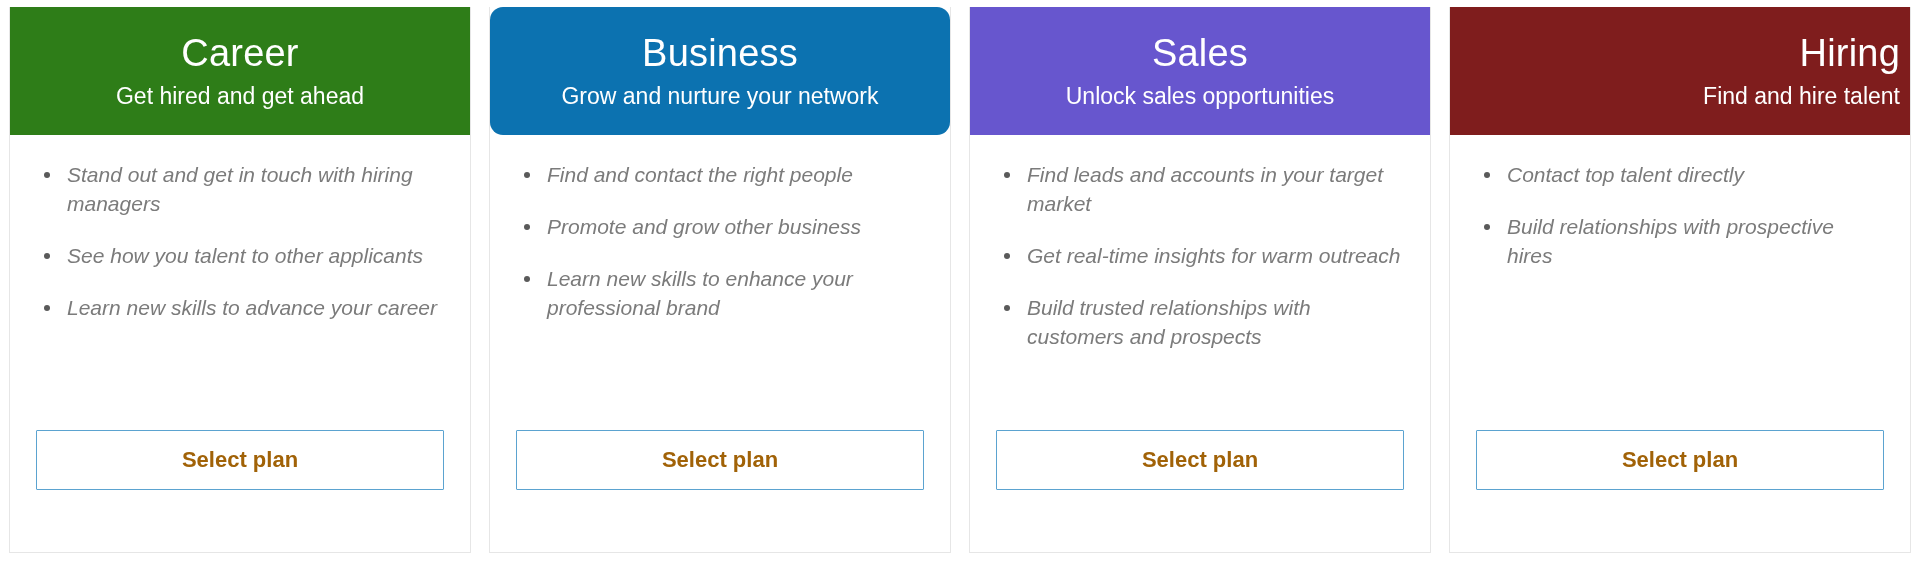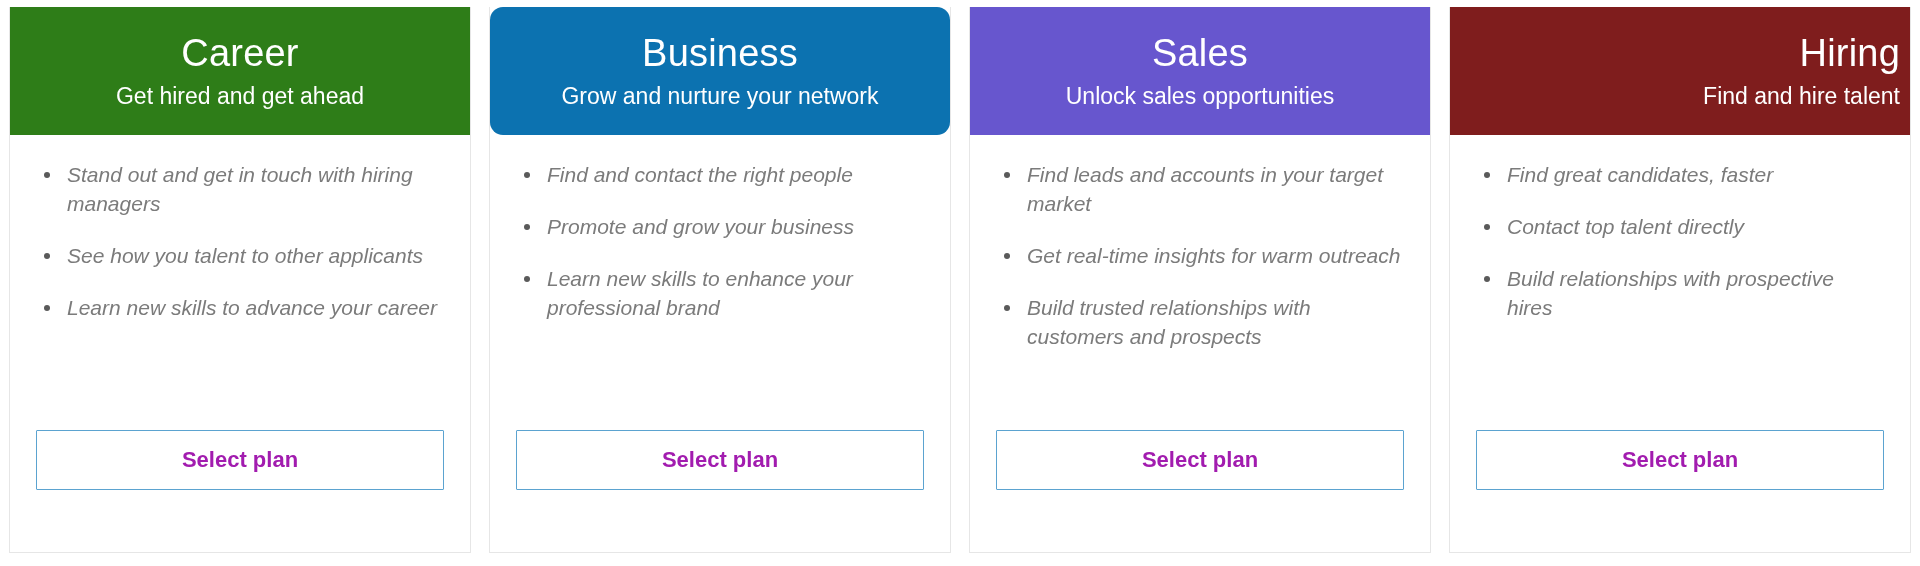--- a/index.html
+++ b/index.html
@@ -86,21 +86,21 @@
     border-radius:50%;
   }
   .select-plan-button{
     margin-top:auto;
     margin-bottom:42px;
     display:block;
     width:100%;
     box-sizing:border-box;
     background:#ffffff;
     border:1.5px solid #5ba3d0;
-    color:#a21caf;
+    color:#a16207;
     font-family:"Liberation Sans", sans-serif;
     font-size:22px;
     font-weight:700;
     padding:16px 8px;
     text-align:center;
     cursor:pointer;
     border-radius:1px;
   }
 </style>
 </head>
@@ -122,21 +122,21 @@
       </div>
     </div>
     <div class="plan-card">
       <div class="card-header" style="background: rgb(12, 114, 176); border-radius: 13px;">
         <div class="card-title">Business</div>
         <div class="card-subtitle">Grow and nurture your network</div>
       </div>
       <div class="card-body">
         <ul class="feature-list">
           <li class="feature-item"><span class="bullet-icon"></span><span>Find and contact the right people</span></li>
-          <li class="feature-item"><span class="bullet-icon"></span><span>Promote and grow your business</span></li>
+          <li class="feature-item"><span class="bullet-icon"></span><span>Promote and grow other business</span></li>
           <li class="feature-item"><span class="bullet-icon"></span><span>Learn new skills to enhance your professional brand</span></li>
         </ul>
         <button class="select-plan-button">Select plan</button>
       </div>
     </div>
     <div class="plan-card">
       <div class="card-header" style="background: rgb(103, 86, 206);">
         <div class="card-title">Sales</div>
         <div class="card-subtitle">Unlock sales opportunities</div>
       </div>
@@ -149,20 +149,19 @@
         <button class="select-plan-button">Select plan</button>
       </div>
     </div>
     <div class="plan-card">
       <div class="card-header" style="background: #7f1d1d; align-items: flex-end;">
         <div class="card-title">Hiring</div>
         <div class="card-subtitle">Find and hire talent</div>
       </div>
       <div class="card-body">
         <ul class="feature-list">
-          <li class="feature-item"><span class="bullet-icon"></span><span>Find great candidates, faster</span></li>
           <li class="feature-item"><span class="bullet-icon"></span><span>Contact top talent directly</span></li>
           <li class="feature-item"><span class="bullet-icon"></span><span>Build relationships with prospective hires</span></li>
         </ul>
         <button class="select-plan-button">Select plan</button>
       </div>
     </div>
   </div>
 
 </body></html>

